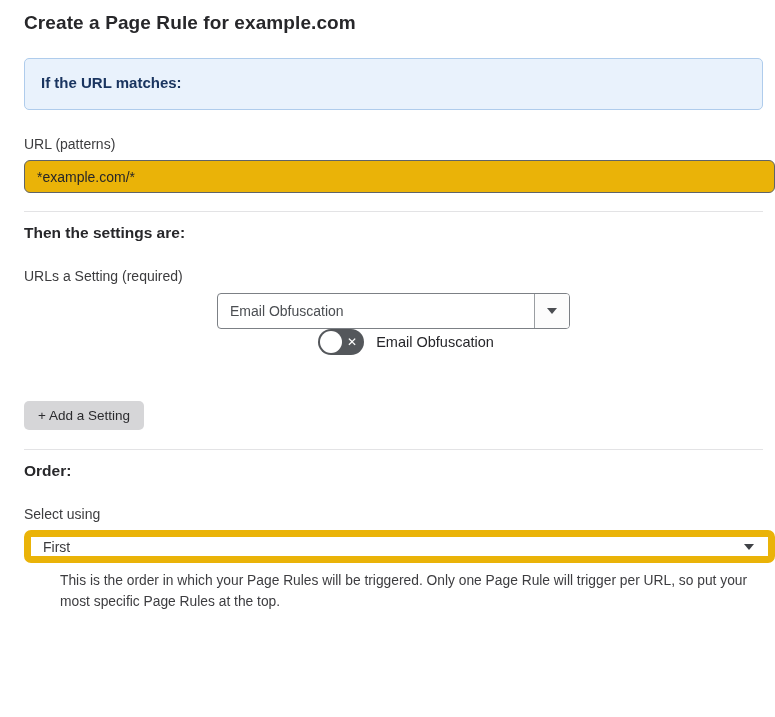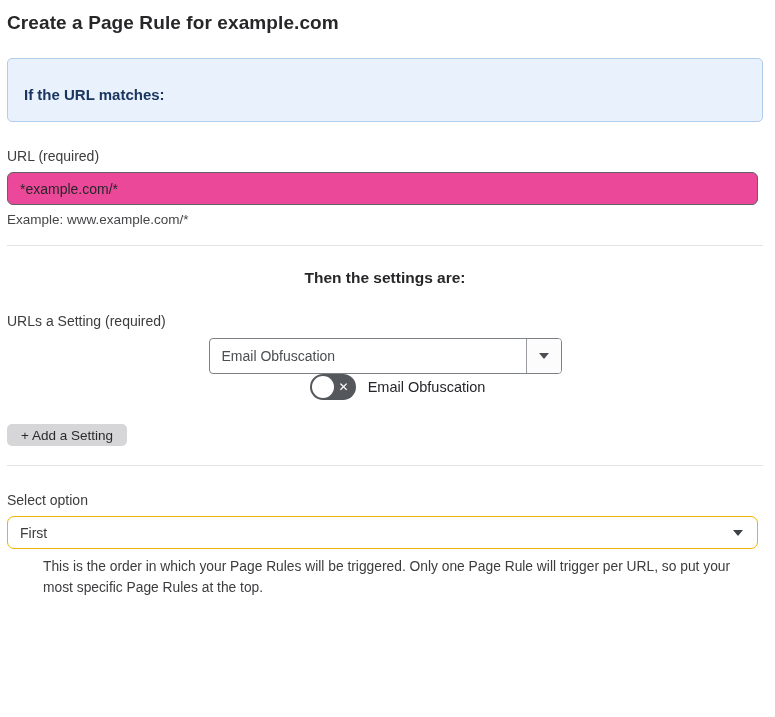--- a/index.html
+++ b/index.html
@@ -5,21 +5,21 @@
   * { box-sizing: border-box; margin: 0; padding: 0; }
   html, body {
     width: 775px;
     background: #ffffff;
     font-family: "Liberation Sans", sans-serif;
     color: #2b2b2b;
   }
   .page {
     width: 775px;
     height: 717px;
-    padding: 10px 12px 0 7px;
+    padding: 10px 12px 0 24px;
     overflow: hidden;
   }
   .page-title {
     font-size: 19px;
     font-weight: bold;
     color: #27272a;
     letter-spacing: 0.1px;
     padding-top: 2px;
   }
   .info-box {
@@ -28,39 +28,38 @@
     border: 1px solid #afccec;
     border-radius: 5px;
     padding: 12px 16px 14px 16px;
     font-size: 15px;
     line-height: 24px;
     color: #1f3c6d;
   }
   .info-box .info-heading {
     font-weight: bold;
     color: #1a3560;
-    margin-top: 12px;
   }
   .info-box a.info-link {
     color: #1d5ec6;
     text-decoration: underline;
     cursor: pointer;
   }
   .info-box .info-link-suffix { color: #1d5ec6; }
   .field-label {
     font-size: 14px;
     color: #3c3c3e;
     margin-top: 26px;
   }
   .url-input {
     display: block;
     width: 751px;
     height: 33px;
     margin-top: 8px;
-    background: #ec4899;
+    background: #eab308;
     border: 1px solid #5f6469;
     border-radius: 6px;
     padding: 0 12px;
     font-size: 14px;
     font-family: "Liberation Sans", sans-serif;
     color: #26262a;
     outline: none;
   }
   .helper-text {
     margin-top: 7px;
@@ -69,22 +68,21 @@
   }
   .divider {
     border: none;
     border-top: 1px solid #e3e3e5;
     margin-top: 18px;
   }
   .section-heading {
     font-size: 15.5px;
     font-weight: bold;
     color: #27272a;
-    margin-top: 23px;
-    text-align: center;
+    margin-top: 12px;
   }
   .setting-row {
     display: flex;
     align-items: center;
     margin-top: 9px;
     flex-direction: column;
   }
   .setting-select {
     display: flex;
     align-items: stretch;
@@ -166,29 +164,29 @@
     border-radius: 5px;
     font-family: "Liberation Sans", sans-serif;
     font-size: 13.5px;
     cursor: pointer;
   }
   .btn-gray {
     background: #d6d6d8;
     color: #2b2b2e;
   }
   .btn-add {
-    margin-top: 24px;
-    height: 22px;
+    margin-top: 46px;
+    height: 29px;
   }
   .order-select {
     position: relative;
     width: 751px;
     height: 33px;
     margin-top: 8px;
-    border: 1px solid #eab308;
+    border: 7px solid #eab308;
     border-radius: 7px;
     background: #ffffff;
     display: flex;
     align-items: center;
     padding: 0 12px;
     font-size: 14px;
     color: #3a3a3d;
     cursor: pointer;
   }
   .order-select .caret-down {
@@ -209,23 +207,22 @@
 <body>
 
 <div class="page">
 
   <h1 class="page-title">Create a Page Rule for example.com</h1>
 
   <div class="info-box">
     <div class="info-heading">If the URL matches:</div>
   </div>
 
-  <div class="field-label">URL (required)</div>
+  <div class="field-label">URL (patterns)</div>
   <input class="url-input" type="text" value="*example.com/*" style="">
-  <div class="helper-text">Example: www.example.com/*</div>
 
   <hr class="divider">
 
   <div class="section-heading">Then the settings are:</div>
 
   <div class="field-label">URLs a Setting (required)</div>
   <div class="setting-row">
     <div class="setting-select">
       <div class="select-value">Email Obfuscation</div>
       <div class="select-arrow-box">
@@ -238,22 +235,23 @@
         <span class="x-mark">✕</span>
       </div>
       <span class="toggle-label">Email Obfuscation</span>
     </div>
   </div>
 
   <button class="btn btn-gray btn-add">+ Add a Setting</button>
 
   <hr class="divider" style="margin-top:19px;">
 
-
-  <div class="field-label">Select option</div>
+  <div class="section-heading">Order:</div>
+
+  <div class="field-label">Select using</div>
   <div class="order-select">
     <span>First</span>
     <span class="caret-down"></span>
   </div>
   <div class="order-help">This is the order in which your Page Rules will be triggered. Only one Page Rule will trigger per URL, so put your most specific Page Rules at the top.</div>
 
   
 
   
 

